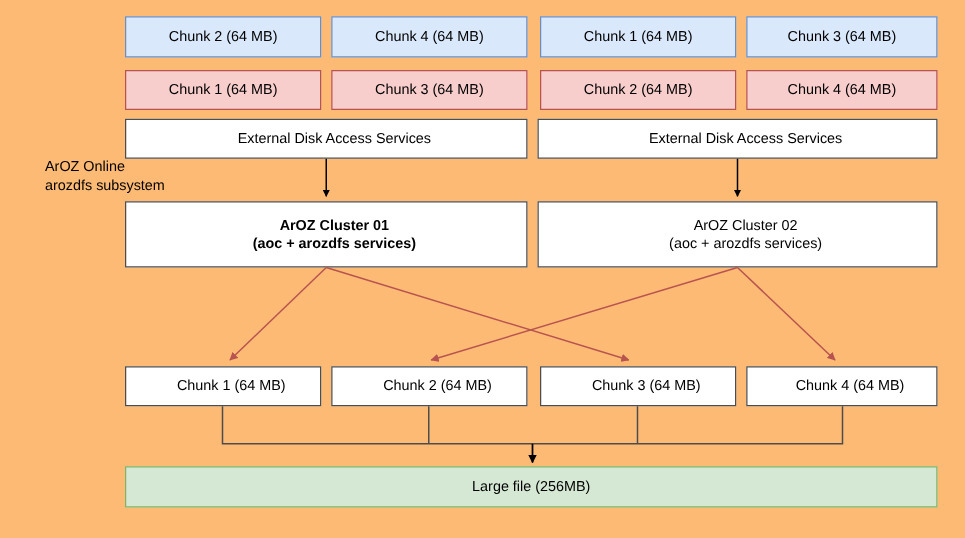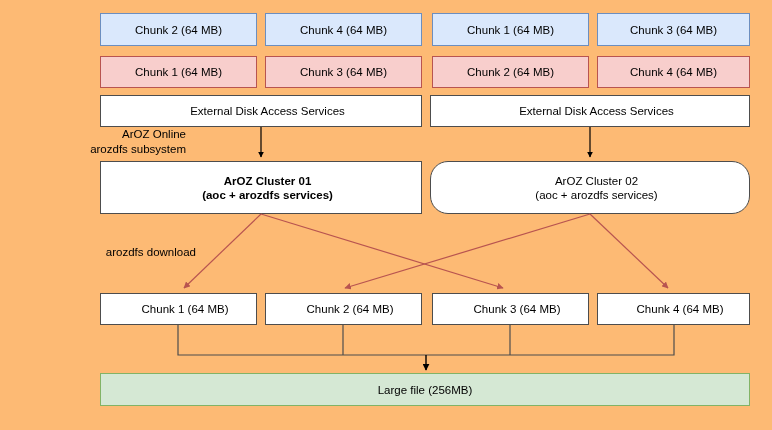--- a/index.html
+++ b/index.html
@@ -45,21 +45,21 @@
   .box-green {
     background: #d5e8d4;
     border: 1px solid #82b366;
   }
   .side-label {
     position: absolute;
     font-size: 11.5px;
     line-height: 15px;
     color: #000000;
     white-space: pre-line;
-    text-align: right;
+    text-align: left;
   }
   svg.overlay {
     position: absolute;
     left: 0;
     top: 0;
     width: 772px;
     height: 430px;
     pointer-events: none;
   }
 </style>
@@ -76,33 +76,32 @@
   <div class="box box-pink" style="left:100px; top:56px; width:157px; height:32px;">Chunk 1 (64 MB)</div>
   <div class="box box-pink" style="left:265px; top:56px; width:157px; height:32px;">Chunk 3 (64 MB)</div>
   <div class="box box-pink" style="left:432px; top:56px; width:157px; height:32px;">Chunk 2 (64 MB)</div>
   <div class="box box-pink" style="left:597px; top:56px; width:153px; height:32px;">Chunk 4 (64 MB)</div>
 
   <div class="box box-white" style="left:100px; top:95px; width:322px; height:32px;">External Disk Access Services</div>
   <div class="box box-white" style="left:430px; top:95px; width:320px; height:32px;">External Disk Access Services</div>
 
   <div class="box box-white" style="left:100px; top:161px; width:322px; height:53px;font-weight:bold;">ArOZ Cluster 01
 (aoc + arozdfs services)</div>
-  <div class="box box-white" style="left:430px; top:161px; width:320px; height:53px;border-radius:18px;">ArOZ Cluster 02
+  <div class="box box-white" style="left:430px; top:161px; width:320px; height:53px;">ArOZ Cluster 02
 (aoc + arozdfs services)</div>
 
   <div class="box box-white" style="left:100px; top:293px; width:157px; height:32px;">Chunk 1 (64 MB)</div>
   <div class="box box-white" style="left:265px; top:293px; width:157px; height:32px;">Chunk 2 (64 MB)</div>
   <div class="box box-white" style="left:432px; top:293px; width:157px; height:32px;">Chunk 3 (64 MB)</div>
   <div class="box box-white" style="left:597px; top:293px; width:153px; height:32px;">Chunk 4 (64 MB)</div>
 
   <div class="box box-green" style="left:100px; top:373px; width:650px; height:33px;">Large file (256MB)</div>
 
   <div class="side-label" style="left:36px; top:127px; width:150px;">ArOZ Online
 arozdfs subsystem</div>
-  <div class="side-label" style="left:36px; top:245px; width:160px;">arozdfs download</div>
 
   <svg class="overlay" viewBox="0 0 772 430" xmlns="http://www.w3.org/2000/svg">
     <defs>
       <marker id="arrow-black" viewBox="0 0 10 10" refX="9" refY="5" markerWidth="5" markerHeight="5" orient="auto-start-reverse">
         <path d="M 0 0 L 10 5 L 0 10 z" fill="#000000"></path>
       </marker>
       <marker id="arrow-red" viewBox="0 0 10 10" refX="9" refY="5" markerWidth="5.5" markerHeight="5.5" orient="auto-start-reverse">
         <path d="M 0 0 L 10 5 L 0 10 z" fill="#b85450"></path>
       </marker>
     </defs>

